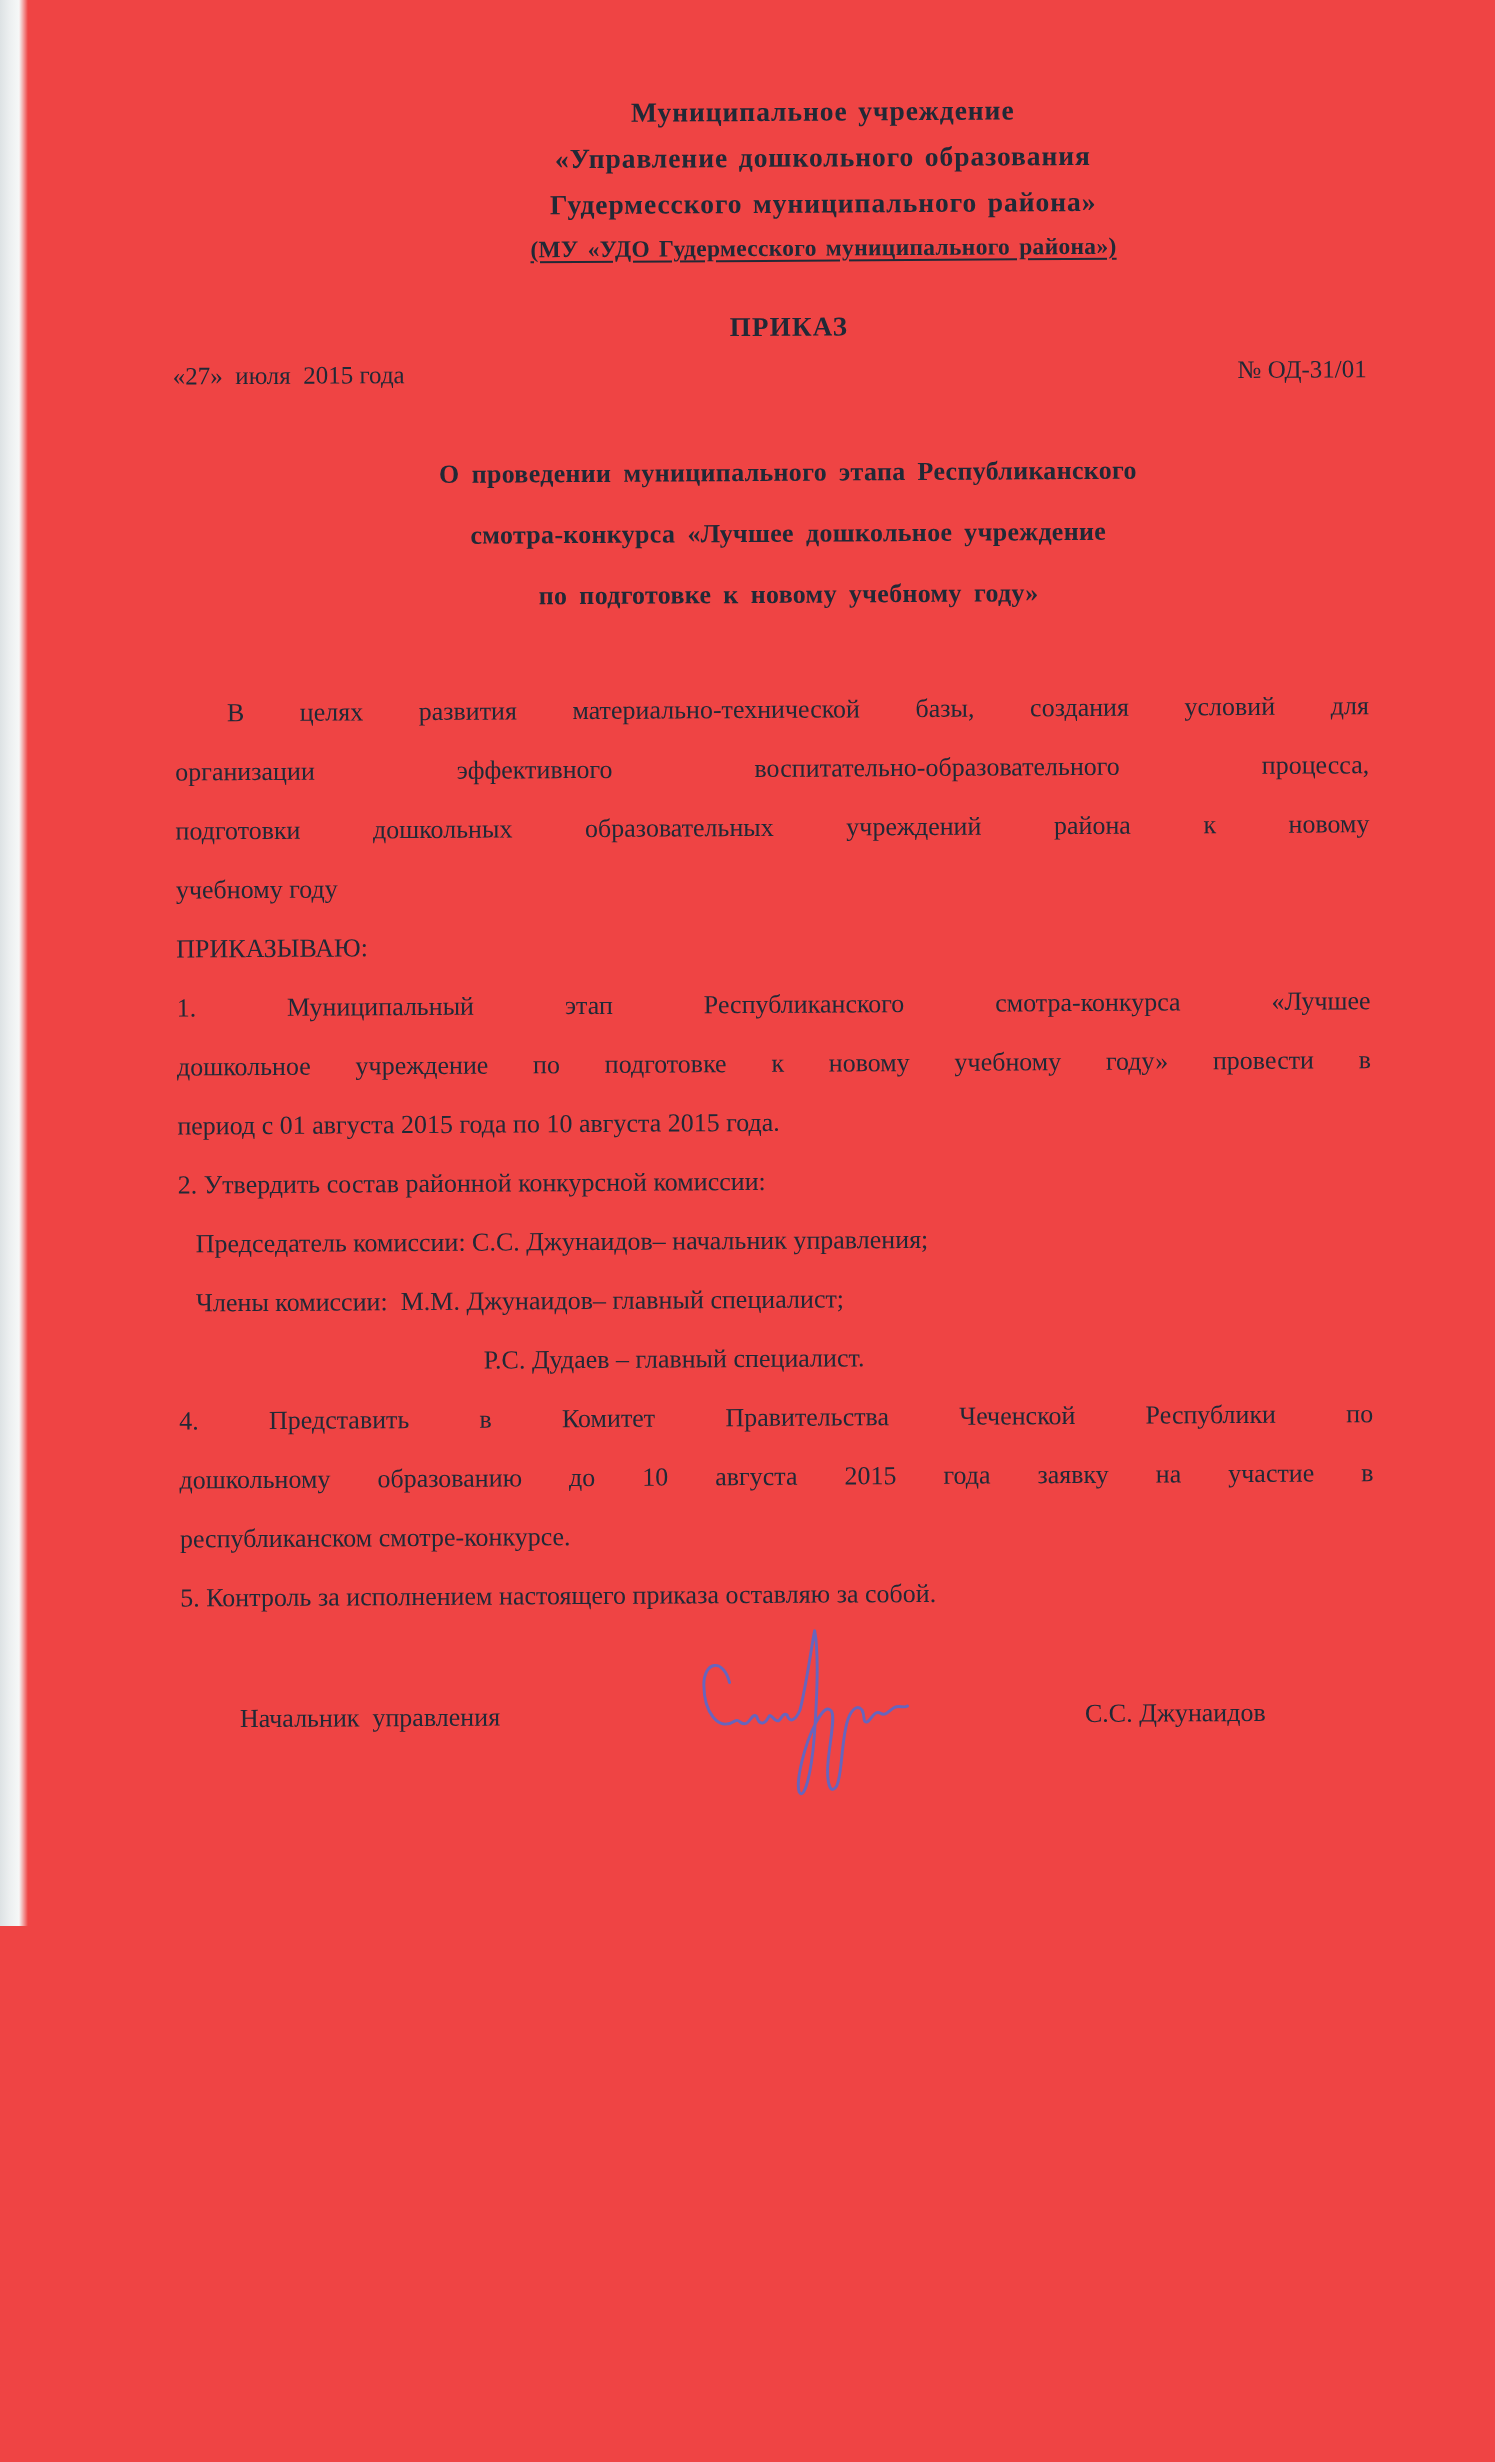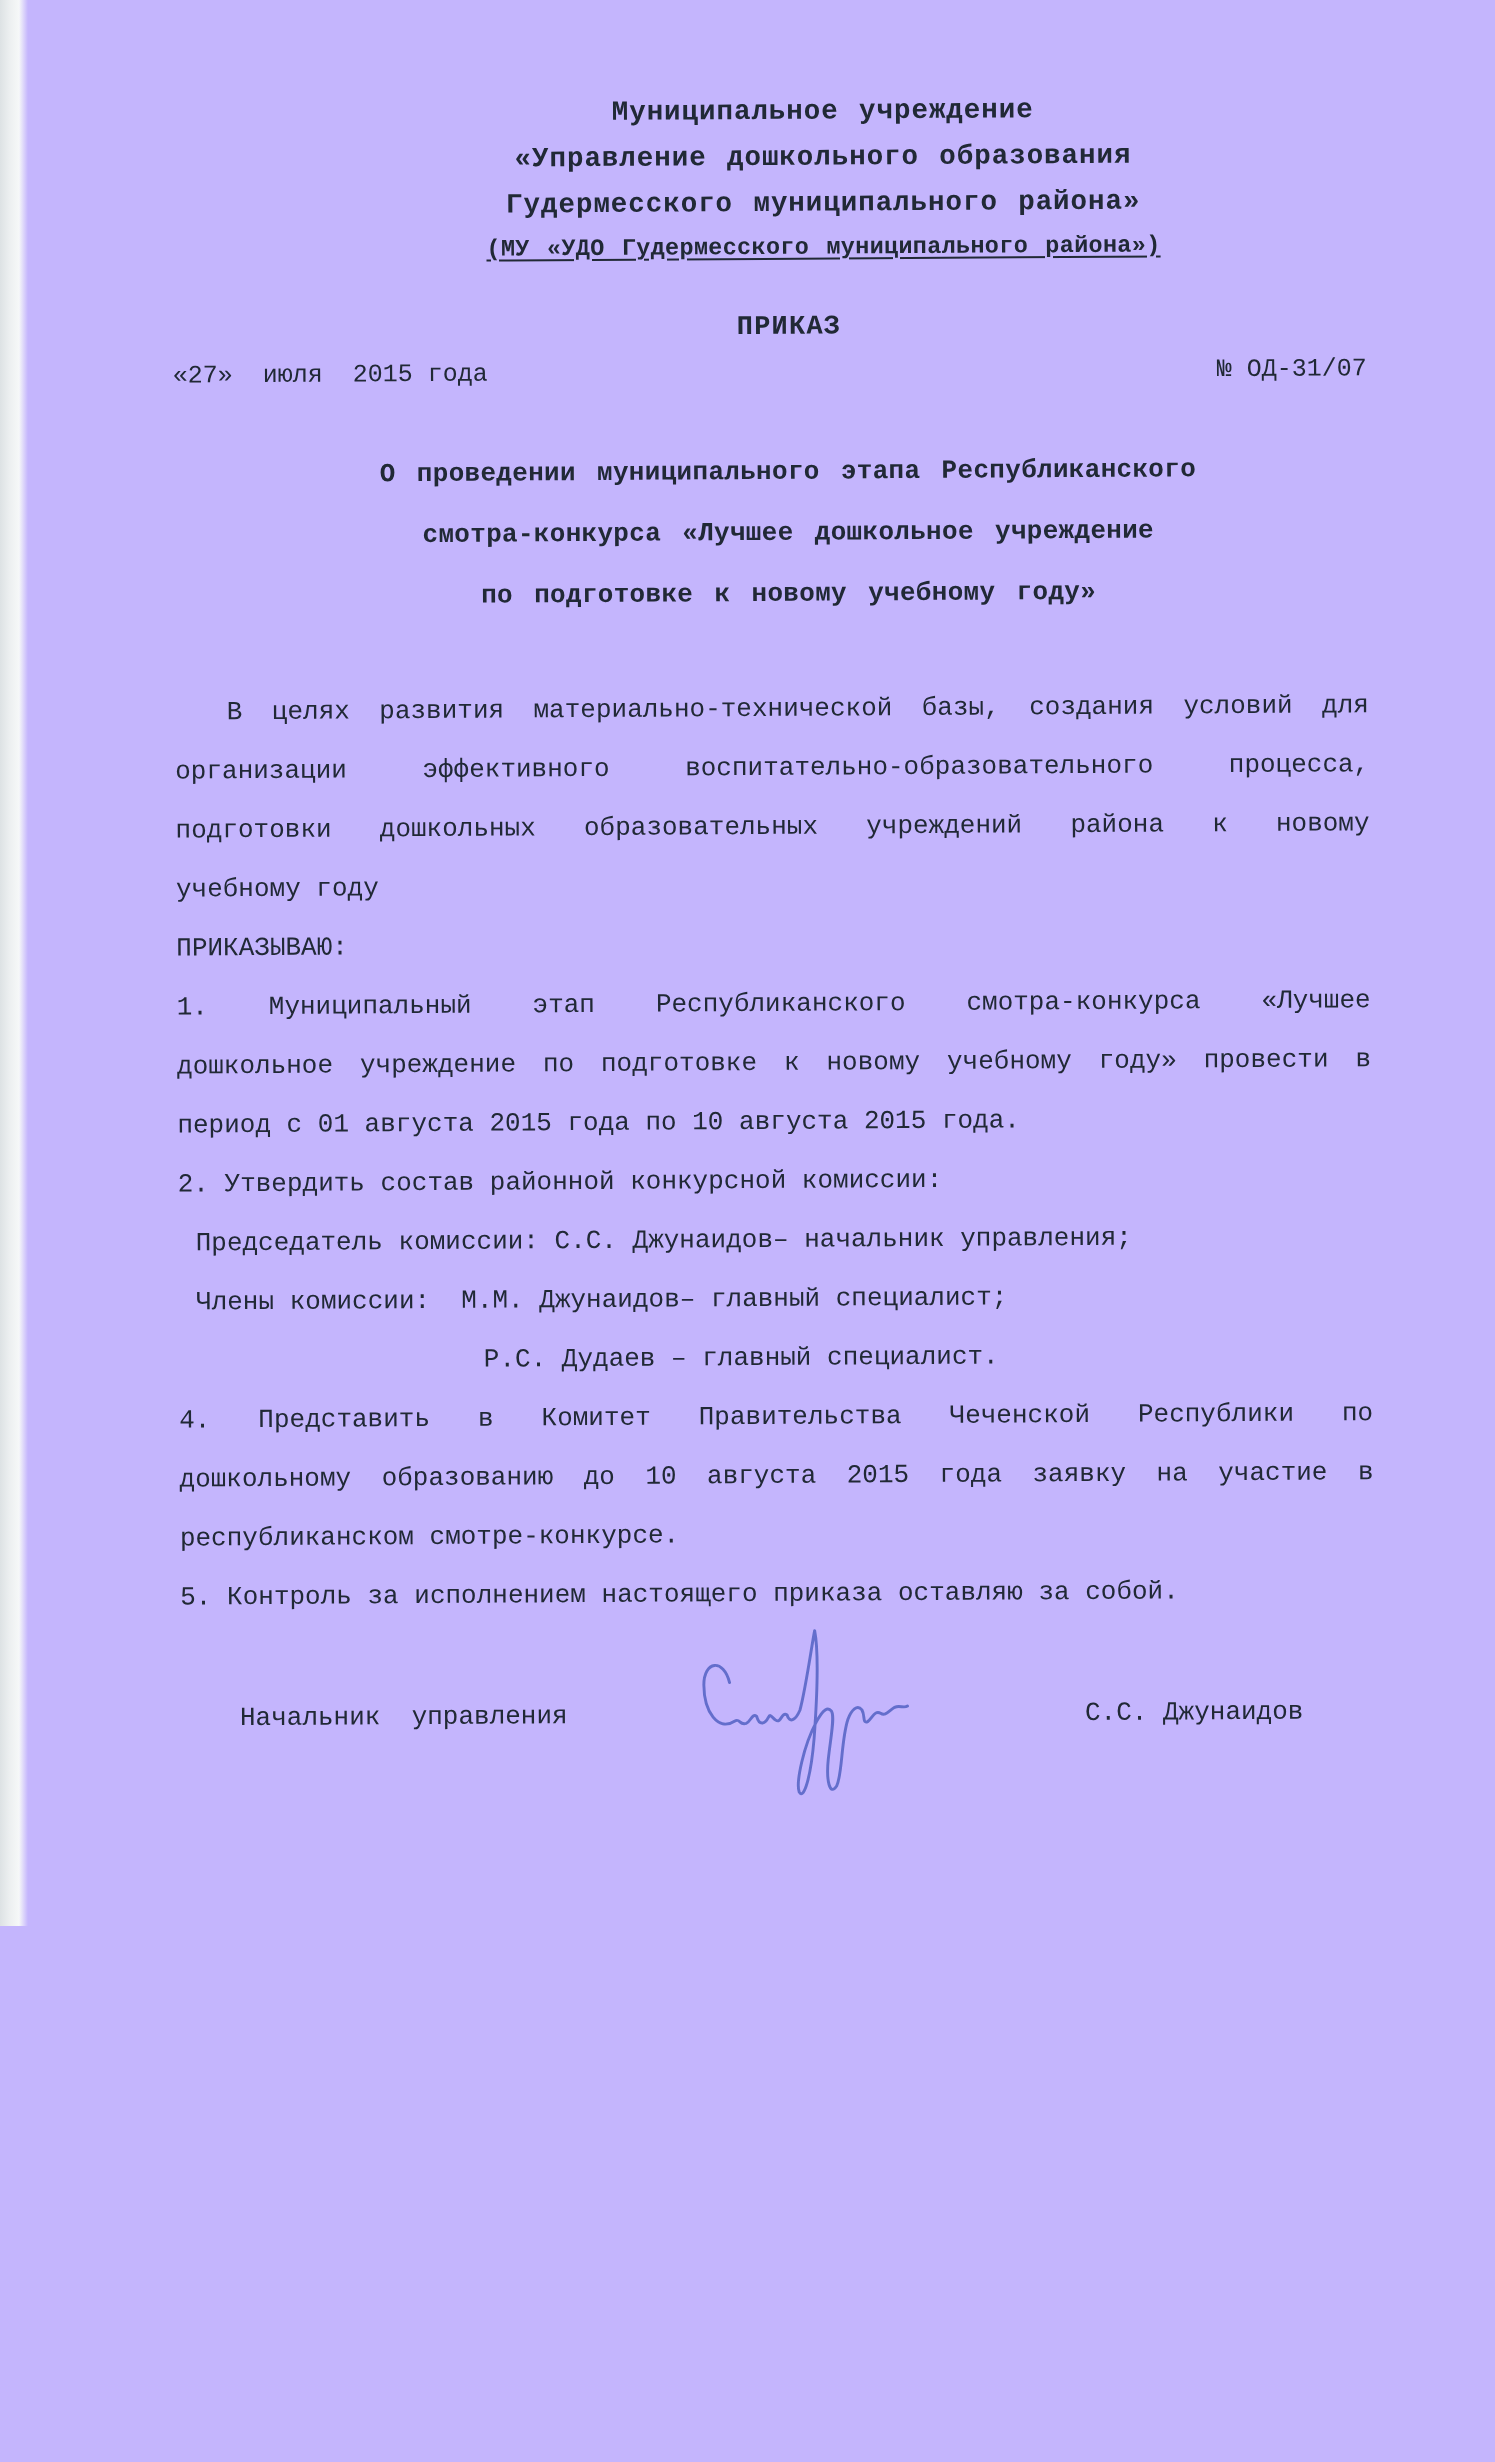--- a/index.html
+++ b/index.html
@@ -1,22 +1,22 @@
 <!DOCTYPE html>
 <html style="font-size:9.4px"><head>
 <meta charset="utf-8">
 <style>
   html, body { margin: 0; padding: 0; background: #ffffff; }
   .page {
     position: relative;
     width: 1495px;
     height: 2462px;
-    background: #c4b5fd;
+    background: #ef4444;
     overflow: hidden;
-    font-family: Liberation Mono, monospace;
+    font-family: Liberation Serif, serif;
     color: #212936;
   }
   .scan-edge {
     position: absolute;
     left: 0; top: 0;
     width: 28px;
     height: 1926px;
     background: linear-gradient(90deg, #dde2e4 0px, #eceff0 9.4px, #f6f8f8 19px, rgba(252,253,253,0) 28px);
   }
   .content {
@@ -113,21 +113,21 @@
       <div class="h-line">Муниципальное учреждение</div>
       <div class="h-line">«Управление дошкольного образования</div>
       <div class="h-line">Гудермесского муниципального района»</div>
       <div class="h-line h4">(МУ «УДО Гудермесского муниципального района»)</div>
     </div>
 
     <div class="order-title">ПРИКАЗ</div>
 
     <div class="date-row">
       <span class="date">«27»  июля  2015 года</span>
-      <span class="number">№ ОД-31/07</span>
+      <span class="number">№ ОД-31/01</span>
     </div>
 
     <div class="subject">
       <div>О проведении муниципального этапа Республиканского</div>
       <div>смотра-конкурса «Лучшее дошкольное учреждение</div>
       <div>по подготовке к новому учебному году»</div>
     </div>
 
     <div class="body-block">
       <div class="line indent-first">В целях развития материально-технической базы, создания условий для</div>

